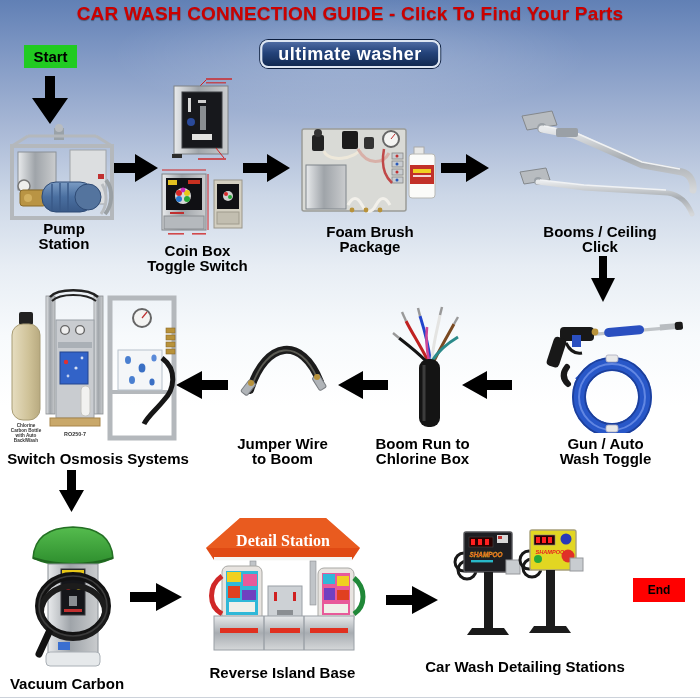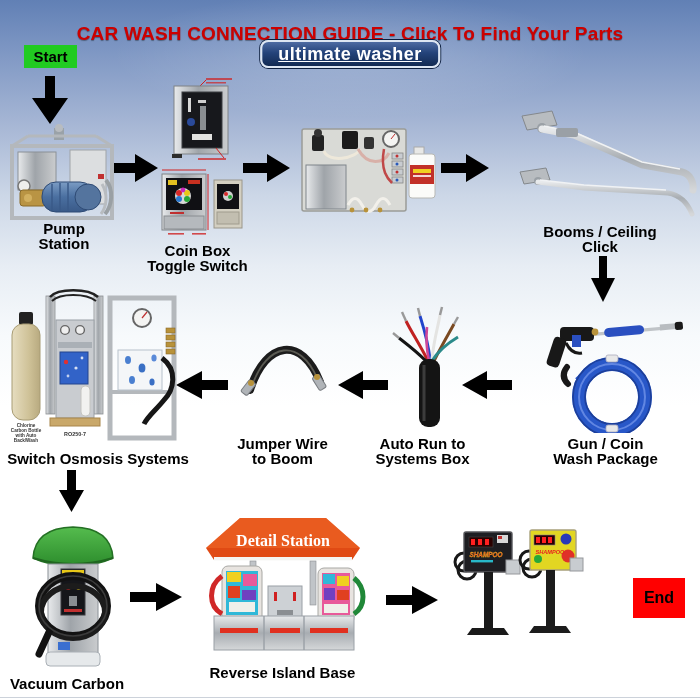--- a/index.html
+++ b/index.html
@@ -6,35 +6,35 @@
   #canvas{
     position:relative;width:700px;height:700px;overflow:hidden;
     font-family:"Liberation Sans",sans-serif;
     background:
       radial-gradient(ellipse 340px 90px at 50% 55px, rgba(255,255,255,.20), rgba(255,255,255,0) 70%),
       linear-gradient(180deg,#6180b5 0%,#7d96c3 7%,#a7b7d5 18%,#ccd7e7 28%,#e7edf4 38%,#f7fafc 48%,#ffffff 58%,#ffffff 100%);
   }
   .title{
     position:absolute;top:3px;left:0;width:700px;text-align:center;
     font-size:19px;font-weight:bold;color:var(--title,#cc0000);
-    text-shadow:0 1px 1px rgba(0,0,0,.35);letter-spacing:.2px;white-space:nowrap;margin-top:20px;
+    text-shadow:0 1px 1px rgba(0,0,0,.35);letter-spacing:.2px;white-space:nowrap;
   }
   .logo{
     position:absolute;top:40px;left:50%;transform:translateX(-50%);
     height:22px;padding:1px 16px;display:flex;align-items:center;justify-content:center;
     background:linear-gradient(180deg,#4e6ba2 0%,#24437a 45%,#122a52 100%);
     border:2px solid #dde6f2;border-radius:8px;box-shadow:0 0 0 1px #0c1e3e;
-    color:#fff;font-weight:bold;font-size:18px;letter-spacing:.5px;white-space:nowrap;text-decoration:underline;
+    color:#fff;font-weight:bold;font-size:18px;letter-spacing:.5px;white-space:nowrap;
   }
   .btn{
     position:absolute;display:flex;align-items:center;justify-content:center;
     font-weight:bold;color:#000;cursor:pointer;
   }
   #start-btn{left:24px;top:45px;width:53px;height:23px;background:var(--start_bg,#21cb21);font-size:15px;}
-  #end-btn{left:633px;top:578px;width:52px;height:40px;background:var(--end_bg,#ff0000);font-size:16px;}
+  #end-btn{left:633px;top:578px;width:52px;height:24px;background:var(--end_bg,#ff0000);font-size:12px;}
   .arrow{position:absolute;}
   .arrow polygon{fill:var(--arrow,#000);}
   .product{position:absolute;}
   .node-label{
     position:absolute;text-align:center;font-weight:bold;font-size:15px;
     line-height:15px;color:#000;cursor:pointer;white-space:nowrap;
   }
   .node-label span{display:block;}
   .hairline{position:absolute;left:0;bottom:2px;width:700px;height:1px;background:#ccd2da;}
 </style>
@@ -420,42 +420,49 @@
   </div>
 
   <div class="node-label" style="left:140px;top:243px;width:115px">
     <span>Coin Box</span>
     <span>Toggle Switch</span>
   </div>
   <div class="node-label" style="left:10px;top:221px;width:108px">
     <span>Pump</span>
     <span>Station</span>
   </div>
+  <div class="node-label" style="left:315px;top:224px;width:110px">
+    <span>Foam Brush</span>
+    <span>Package</span>
+  </div>
   <div class="node-label" style="left:540px;top:224px;width:120px">
     <span>Booms / Ceiling</span>
     <span>Click</span>
   </div>
   <div class="node-label" style="left:543px;top:436px;width:125px">
-    <span>Gun / Coin</span>
-    <span>Wash Package</span>
+    <span>Gun / Auto</span>
+    <span>Wash Toggle</span>
   </div>
   <div class="node-label" style="left:365px;top:436px;width:115px">
-    <span>Auto Run to</span>
-    <span>Systems Box</span>
+    <span>Boom Run to</span>
+    <span>Chlorine Box</span>
   </div>
   <div class="node-label" style="left:230px;top:436px;width:105px">
     <span>Jumper Wire</span>
     <span>to Boom</span>
   </div>
   <div class="node-label" style="left:4px;top:451px;width:188px">
     <span>Switch Osmosis Systems</span>
   </div>
   <div class="node-label" style="left:2px;top:676px;width:130px">
     <span>Vacuum Carbon</span>
   </div>
   <div class="node-label" style="left:200px;top:665px;width:165px">
     <span>Reverse Island Base</span>
   </div>
+  <div class="node-label" style="left:420px;top:659px;width:210px">
+    <span>Car Wash Detailing Stations</span>
+  </div>
 
   <div class="btn" id="end-btn">End</div>
 
   <div class="hairline"></div>
 </div>
 
 </body></html>

